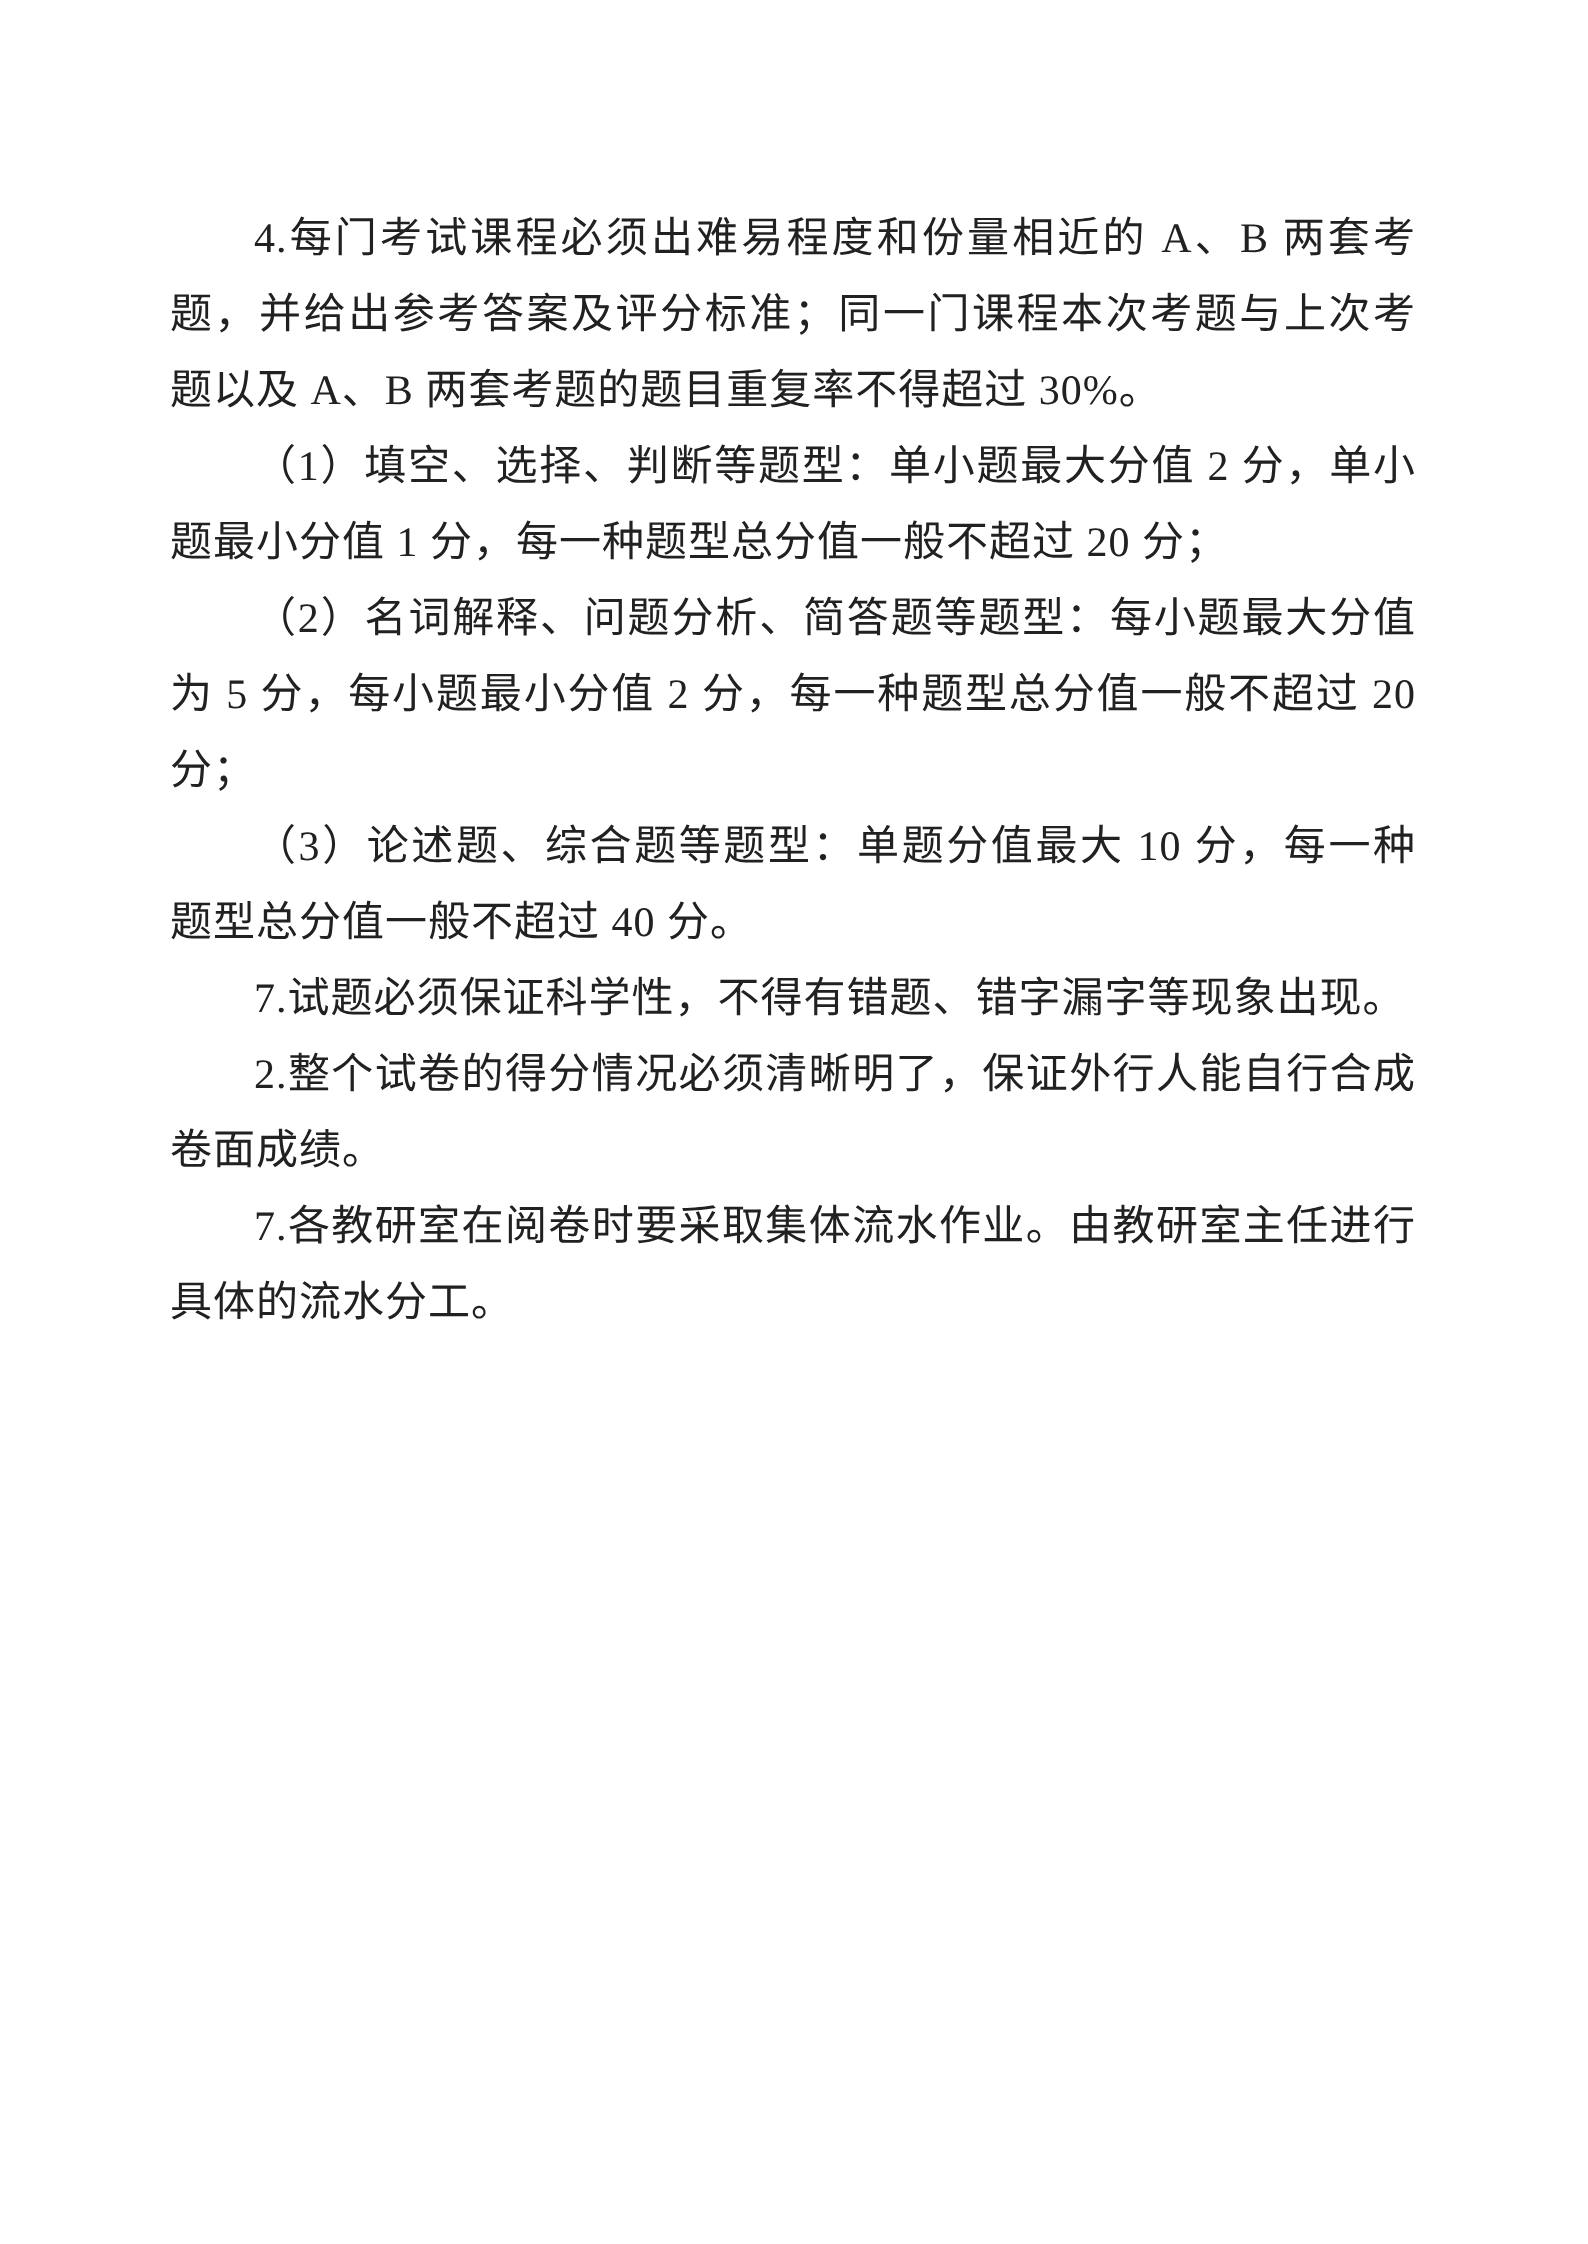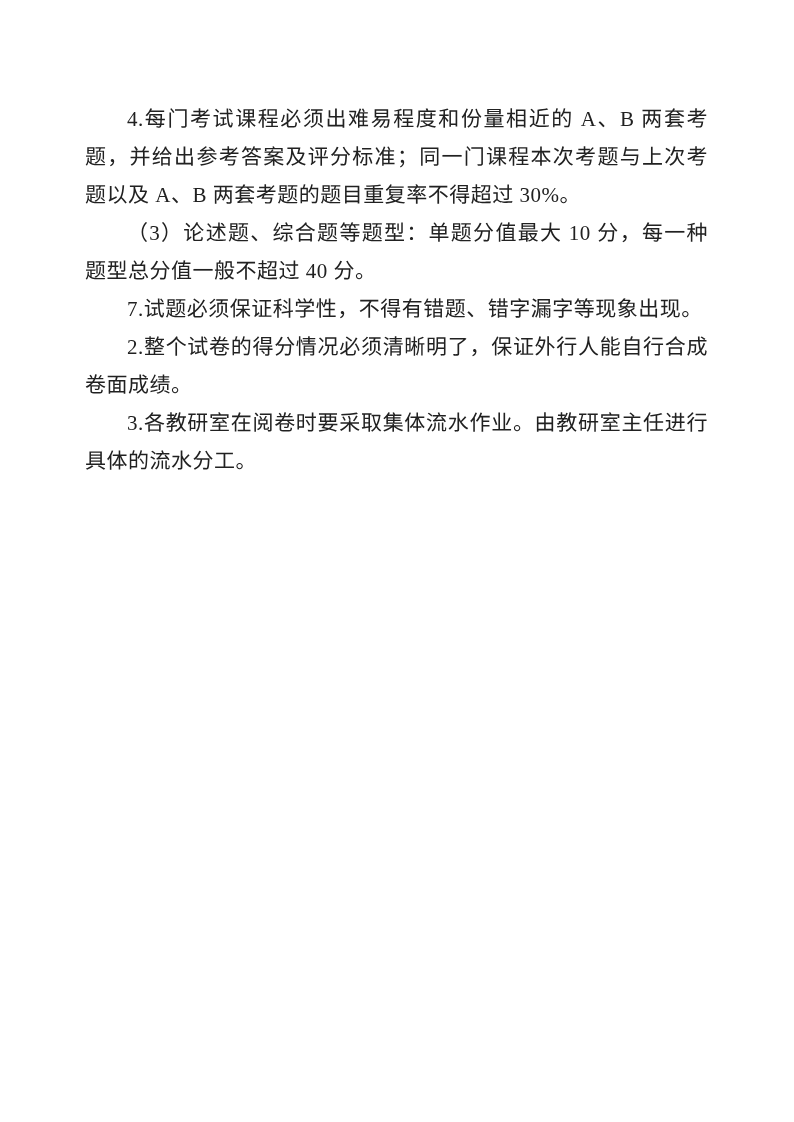--- a/index.html
+++ b/index.html
@@ -37,18 +37,20 @@
     font-weight: bold;
     letter-spacing: 0.5px;
   }
 </style>
 </head>
 <body>
 
 <div class="page">
   <div class="content">
     <p class="para">4.每门考试课程必须出难易程度和份量相近的 A、B 两套考题，并给出参考答案及评分标准；同一门课程本次考题与上次考题以及 A、B 两套考题的题目重复率不得超过 30%。</p>
+    <p class="para">（1）填空、选择、判断等题型：单小题最大分值 2 分，单小题最小分值 1 分，每一种题型总分值一般不超过 20 分；</p>
+    <p class="para">（2）名词解释、问题分析、简答题等题型：每小题最大分值为 5 分，每小题最小分值 2 分，每一种题型总分值一般不超过 20 分；</p>
     <p class="para">（3）论述题、综合题等题型：单题分值最大 10 分，每一种题型总分值一般不超过 40 分。</p>
     <p class="para">7.试题必须保证科学性，不得有错题、错字漏字等现象出现。</p>
     <p class="para">2.整个试卷的得分情况必须清晰明了，保证外行人能自行合成卷面成绩。</p>
-    <p class="para">3.各教研室在阅卷时要采取集体流水作业。由教研室主任进行具体的流水分工。</p>
+    <p class="para">7.各教研室在阅卷时要采取集体流水作业。由教研室主任进行具体的流水分工。</p>
   </div>
 </div>
 
 </body></html>

